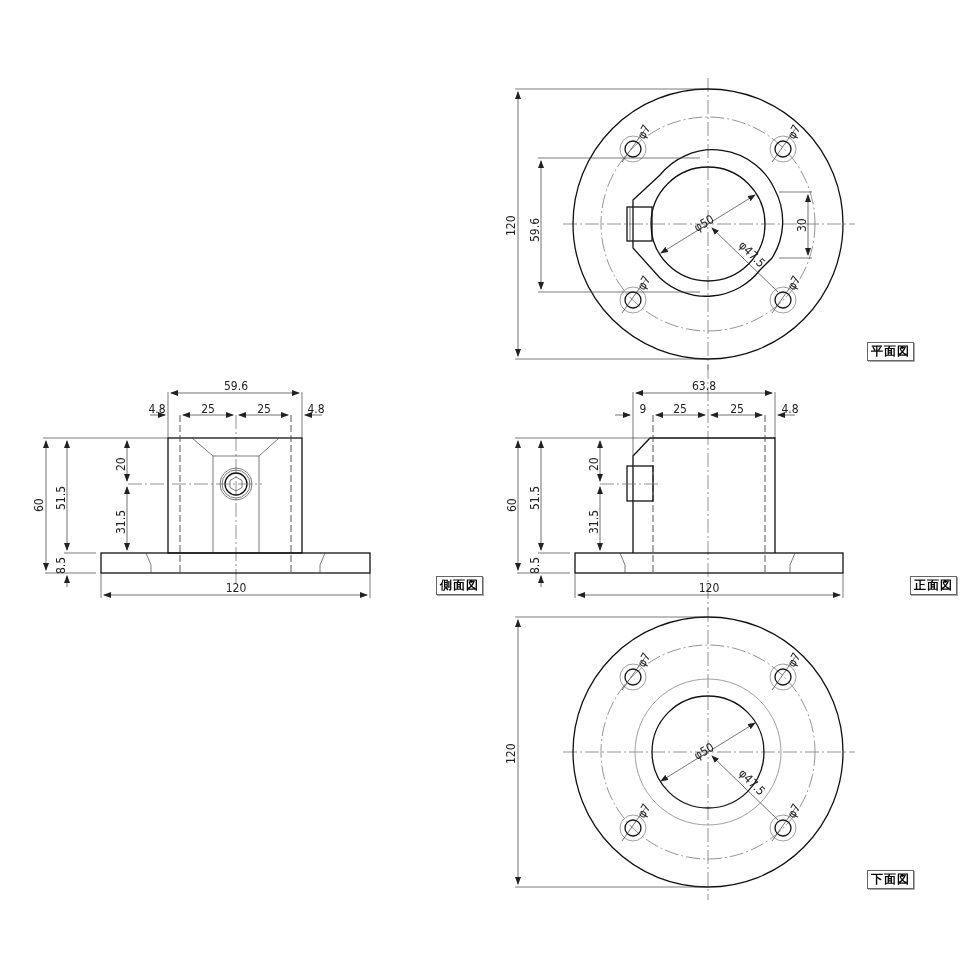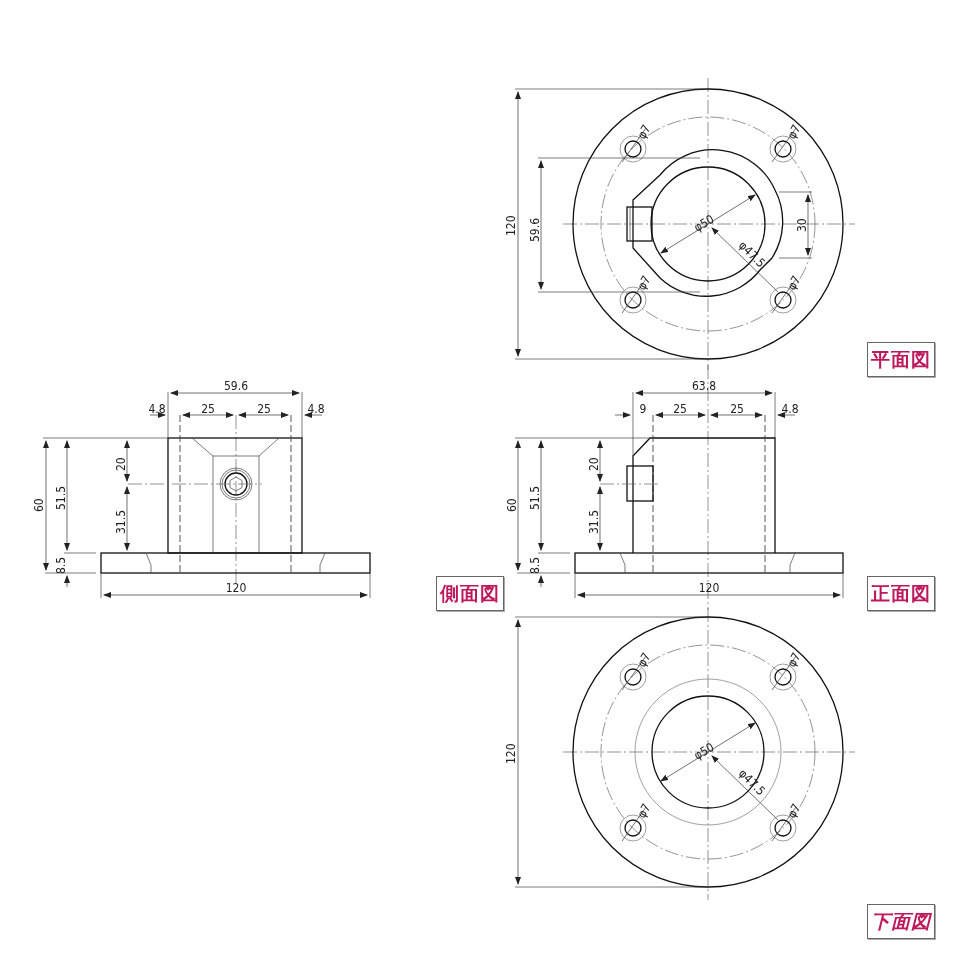--- a/index.html
+++ b/index.html
@@ -5,21 +5,21 @@
   html, body { margin:0; padding:0; background:#ffffff; }
   body { width:980px; height:980px; position:relative; overflow:hidden; font-family:"DejaVu Sans", sans-serif; }
   svg { position:absolute; left:0; top:0; }
   .ol { stroke:#111; stroke-width:1.3; fill:none; }
   .thin { stroke:#444; stroke-width:0.7; fill:none; }
   .gray { stroke:#888; stroke-width:0.8; fill:none; }
   .cl { stroke:#666; stroke-width:0.7; fill:none; stroke-dasharray:14 3 2 3; }
   .hid { stroke:#444; stroke-width:0.9; fill:none; stroke-dasharray:7 3; }
   .dim { stroke:#333; stroke-width:0.7; fill:none; }
   .dt { font-family:"DejaVu Sans Condensed","DejaVu Sans", sans-serif; font-size:12px; fill:#222; }
-  .label-box { position:absolute; border:1.5px solid #666; background:#fff; padding:8px 3px; font-family:"DejaVu Sans", sans-serif; font-weight:bold; font-size:19px; line-height:17px; color:#be185d; letter-spacing:1px; box-shadow:1px 1px 0 #aaa; }
+  .label-box { position:absolute; border:1.5px solid #666; background:#fff; padding:0 3px; font-family:"DejaVu Sans", sans-serif; font-weight:bold; font-size:12px; line-height:17px; color:#000000; letter-spacing:1px; box-shadow:1px 1px 0 #aaa; }
 </style>
 </head>
 <body>
 
 <svg width="980" height="980" viewBox="0 0 980 980">
   <defs>
     <marker id="ar" markerWidth="8" markerHeight="6" refX="7" refY="3" orient="auto-start-reverse" markerUnits="userSpaceOnUse">
       <path d="M0,0 L8,3 L0,6 z" fill="#222"></path>
     </marker>
   </defs>
@@ -212,14 +212,14 @@
     <text class="dt" transform="translate(738,774) rotate(45)">φ47.5</text>
     <line class="thin" x1="515" y1="617" x2="708" y2="617"></line>
     <line class="thin" x1="515" y1="887" x2="708" y2="887"></line>
     <line class="dim" x1="518" y1="620" x2="518" y2="884" marker-start="url(#ar)" marker-end="url(#ar)"></line>
     <text class="dt" transform="translate(515,764) rotate(-90)">120</text>
   </g>
 </svg>
 
 <div class="label-box" style="left:867px;top:342px;">平面図</div>
 <div class="label-box" style="left:393px;top:576px;margin-left:43px;">側面図</div>
-<div class="label-box" style="left:867px;top:576px;text-align:center;">正面図</div>
-<div class="label-box" style="left:867px;top:904px;font-style:italic;">下面図</div>
+<div class="label-box" style="left:910px;top:576px;text-align:center;">正面図</div>
+<div class="label-box" style="left:867px;top:870px;">下面図</div>
 
 </body></html>

